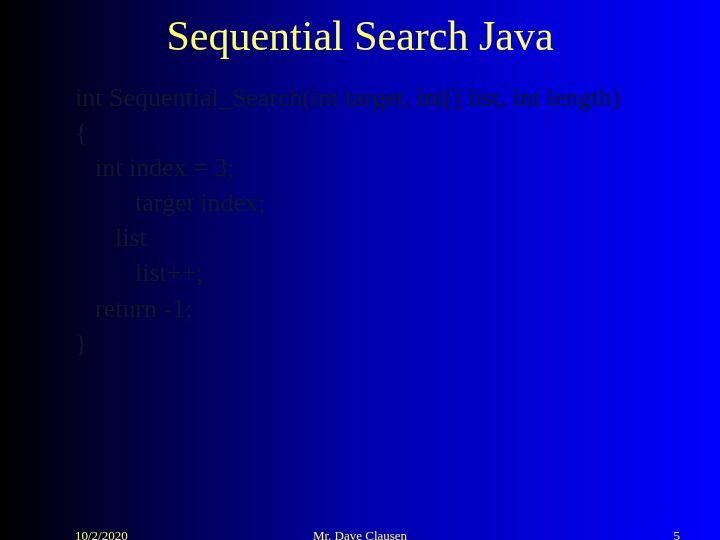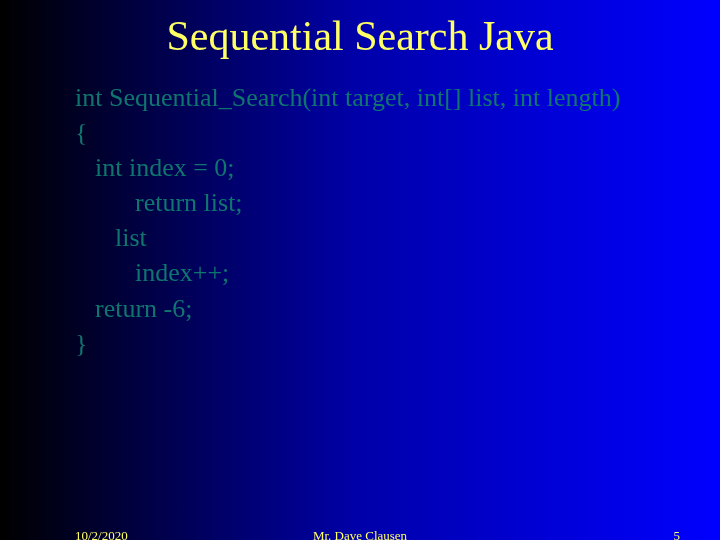--- a/index.html
+++ b/index.html
@@ -21,21 +21,21 @@
       font-size: 42px;
       font-weight: normal;
       text-align: center;
       padding-top: 12px;
       padding-bottom: 20px;
     }
     .code-block {
       padding-left: 75px;
       font-size: 26px;
       line-height: 1.35;
-      color: #0f766e;
+      color: #0f172a;
     }
     .code-line-0 { padding-left: 0; }
     .code-line-1 { padding-left: 20px; }
     .code-line-2 { padding-left: 40px; }
     .code-line-3 { padding-left: 60px; }
     .footer {
       position: absolute;
       bottom: 12px;
       left: 0;
       width: 100%;
@@ -59,25 +59,25 @@
     }
   </style>
 </head>
 <body>
 
 <h1 class="slide-title">Sequential Search Java</h1>
 
 <div class="code-block">
   <div class="code-line-0">int Sequential_Search(int target, int[] list, int length)</div>
   <div class="code-line-0">{</div>
-  <div class="code-line-1">int index = 0;</div>
-  <div class="code-line-3">return list;</div>
+  <div class="code-line-1">int index = 3;</div>
+  <div class="code-line-3">target index;</div>
   <div class="code-line-2">list</div>
-  <div class="code-line-3">index++;</div>
-  <div class="code-line-1">return -6;</div>
+  <div class="code-line-3">list++;</div>
+  <div class="code-line-1">return -1;</div>
   <div class="code-line-0">}</div>
 </div>
 
 <div class="footer">
   <span class="footer-date">10/2/2020</span>
   <span class="footer-center">Mr. Dave Clausen</span>
   <span class="footer-page">5</span>
 </div>
 
 </body></html>

